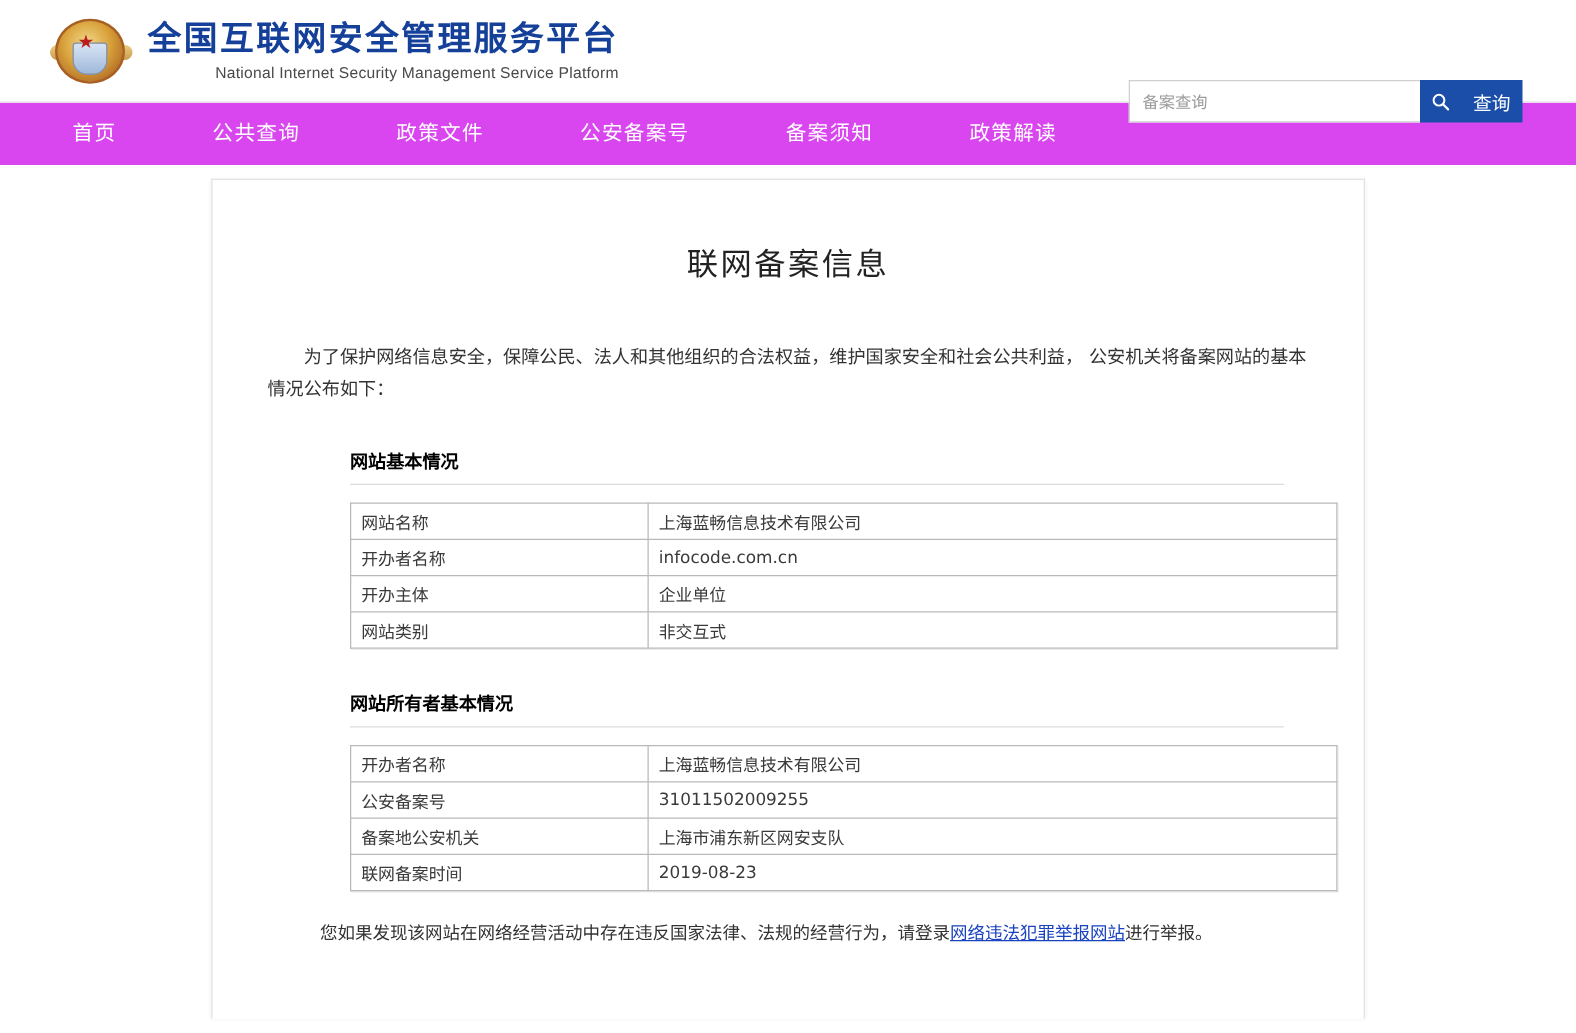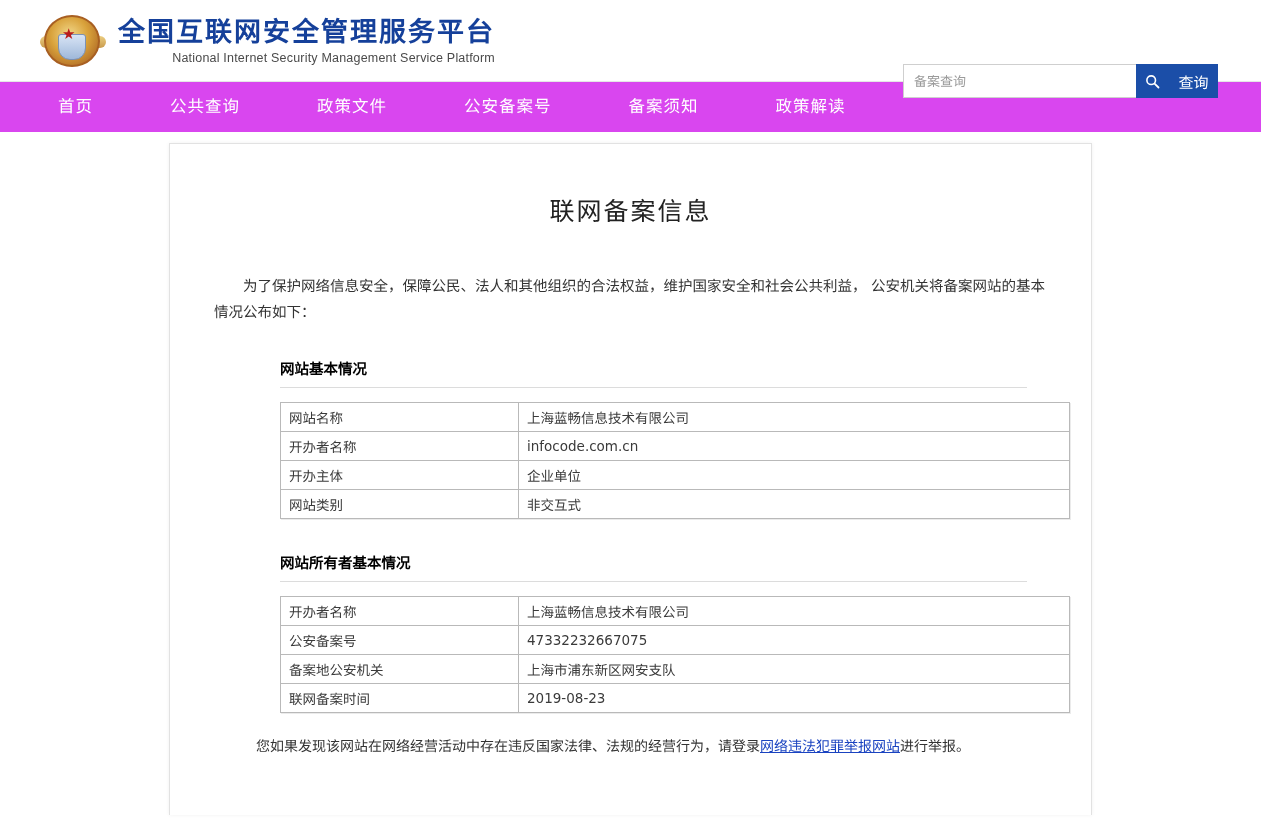--- a/index.html
+++ b/index.html
@@ -283,21 +283,21 @@
     <div class="section">
       <div class="section-title">网站所有者基本情况</div>
       <table class="info">
         <tbody>
           <tr>
             <td class="k">开办者名称</td>
             <td class="v">上海蓝畅信息技术有限公司</td>
           </tr>
           <tr>
             <td class="k">公安备案号</td>
-            <td class="v">47332232667075</td>
+            <td class="v">31011502009255</td>
           </tr>
           <tr>
             <td class="k">备案地公安机关</td>
             <td class="v">上海市浦东新区网安支队</td>
           </tr>
           <tr>
             <td class="k">联网备案时间</td>
             <td class="v">2019-08-23</td>
           </tr>
         </tbody>

